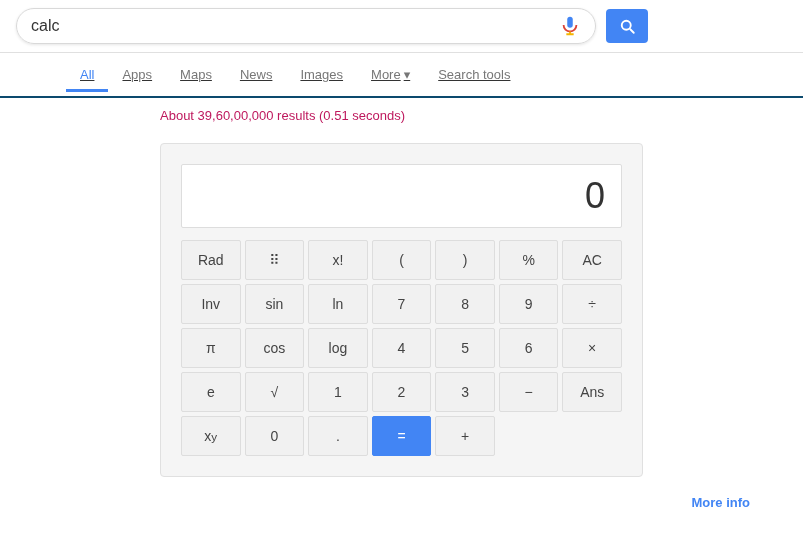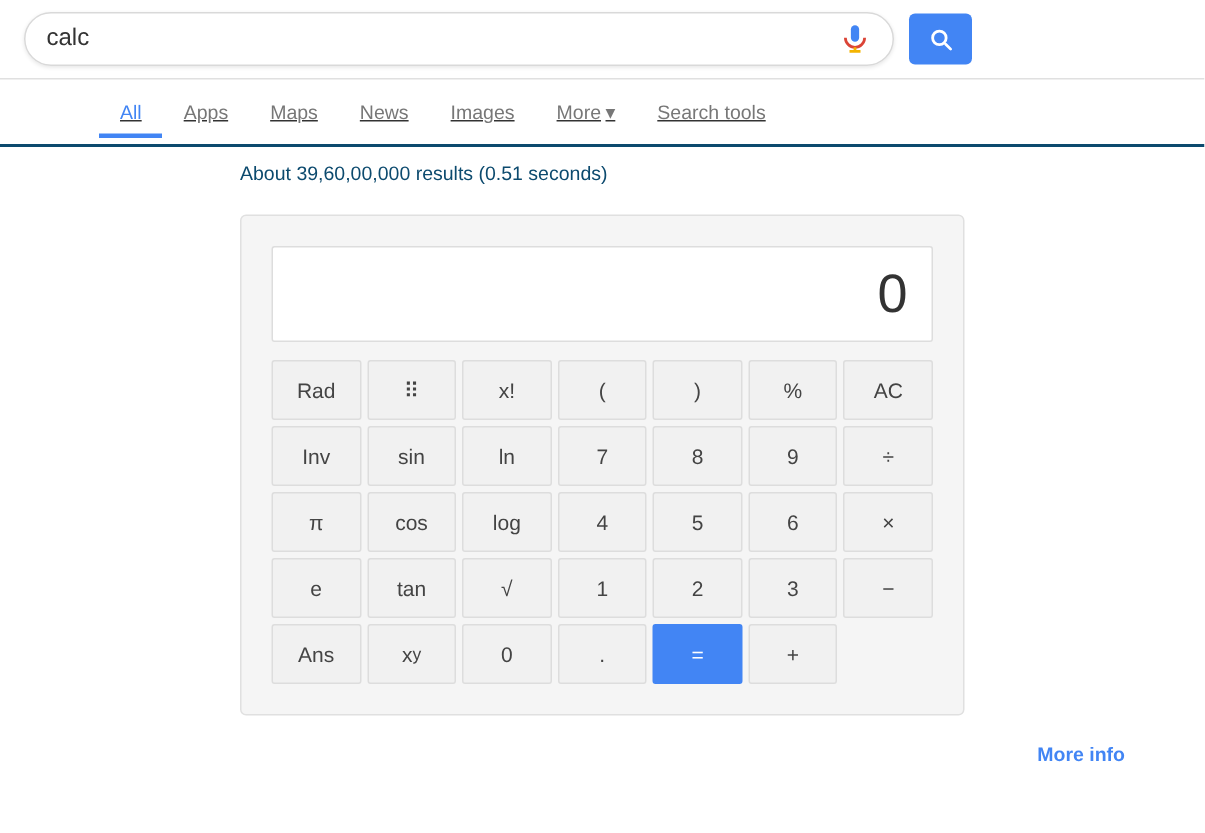--- a/index.html
+++ b/index.html
@@ -22,21 +22,21 @@
     .search-btn { background: #4285f4; border: none; border-radius: 4px; padding: 8px 12px; cursor: pointer; display: flex; align-items: center; justify-content: center; margin-left: 10px; }
     .search-btn svg { width: 18px; height: 18px; fill: white; }
 
     
     .nav { display: flex; align-items: center; padding: 4px 66px; border-bottom: 2px solid #0c4a6e; text-decoration: underline; }
     .nav-item { padding: 10px 14px; font-size: 13px; color: #777; cursor: pointer; text-decoration: none; white-space: nowrap; }
     .nav-item.active { color: #4285f4; border-bottom: 3px solid #4285f4; padding-bottom: 7px; font-weight: 500; }
     .nav-item.more { display: flex; align-items: center; gap: 3px; }
 
     
-    .results-info { padding: 10px 160px; font-size: 13px; color: #0c4a6e; }
+    .results-info { padding: 10px 160px; font-size: 13px; color: #be185d; }
 
     
     .calc-container { margin: 10px 160px; background: #f5f5f5; border: 1px solid #e0e0e0; border-radius: 4px; padding: 20px; max-width: 620px; }
     .calc-display { background: #fff; border: 1px solid #ddd; border-radius: 2px; padding: 10px 16px; margin-bottom: 12px; text-align: right; }
     .calc-display-value { font-size: 36px; color: #333; }
     .calc-grid { display: grid; grid-template-columns: repeat(7, 1fr); gap: 4px; }
     .calc-btn { padding: 10px 6px; font-size: 14px; background: #f1f1f1; border: 1px solid #ddd; border-radius: 2px; cursor: pointer; color: #444; min-height: 40px; display: flex; align-items: center; justify-content: center; }
     .calc-btn.blue { background: #4285f4; color: white; border-color: #4285f4; }
 
     
@@ -104,21 +104,20 @@
 
     <button class="calc-btn">π</button>
     <button class="calc-btn">cos</button>
     <button class="calc-btn">log</button>
     <button class="calc-btn">4</button>
     <button class="calc-btn">5</button>
     <button class="calc-btn">6</button>
     <button class="calc-btn">×</button>
 
     <button class="calc-btn">e</button>
-    <button class="calc-btn">tan</button>
     <button class="calc-btn">√</button>
     <button class="calc-btn">1</button>
     <button class="calc-btn">2</button>
     <button class="calc-btn">3</button>
     <button class="calc-btn">−</button>
 
     <button class="calc-btn">Ans</button>
     <button class="calc-btn">x<sup>y</sup></button>
     <button class="calc-btn">0</button>
     <button class="calc-btn">.</button>

